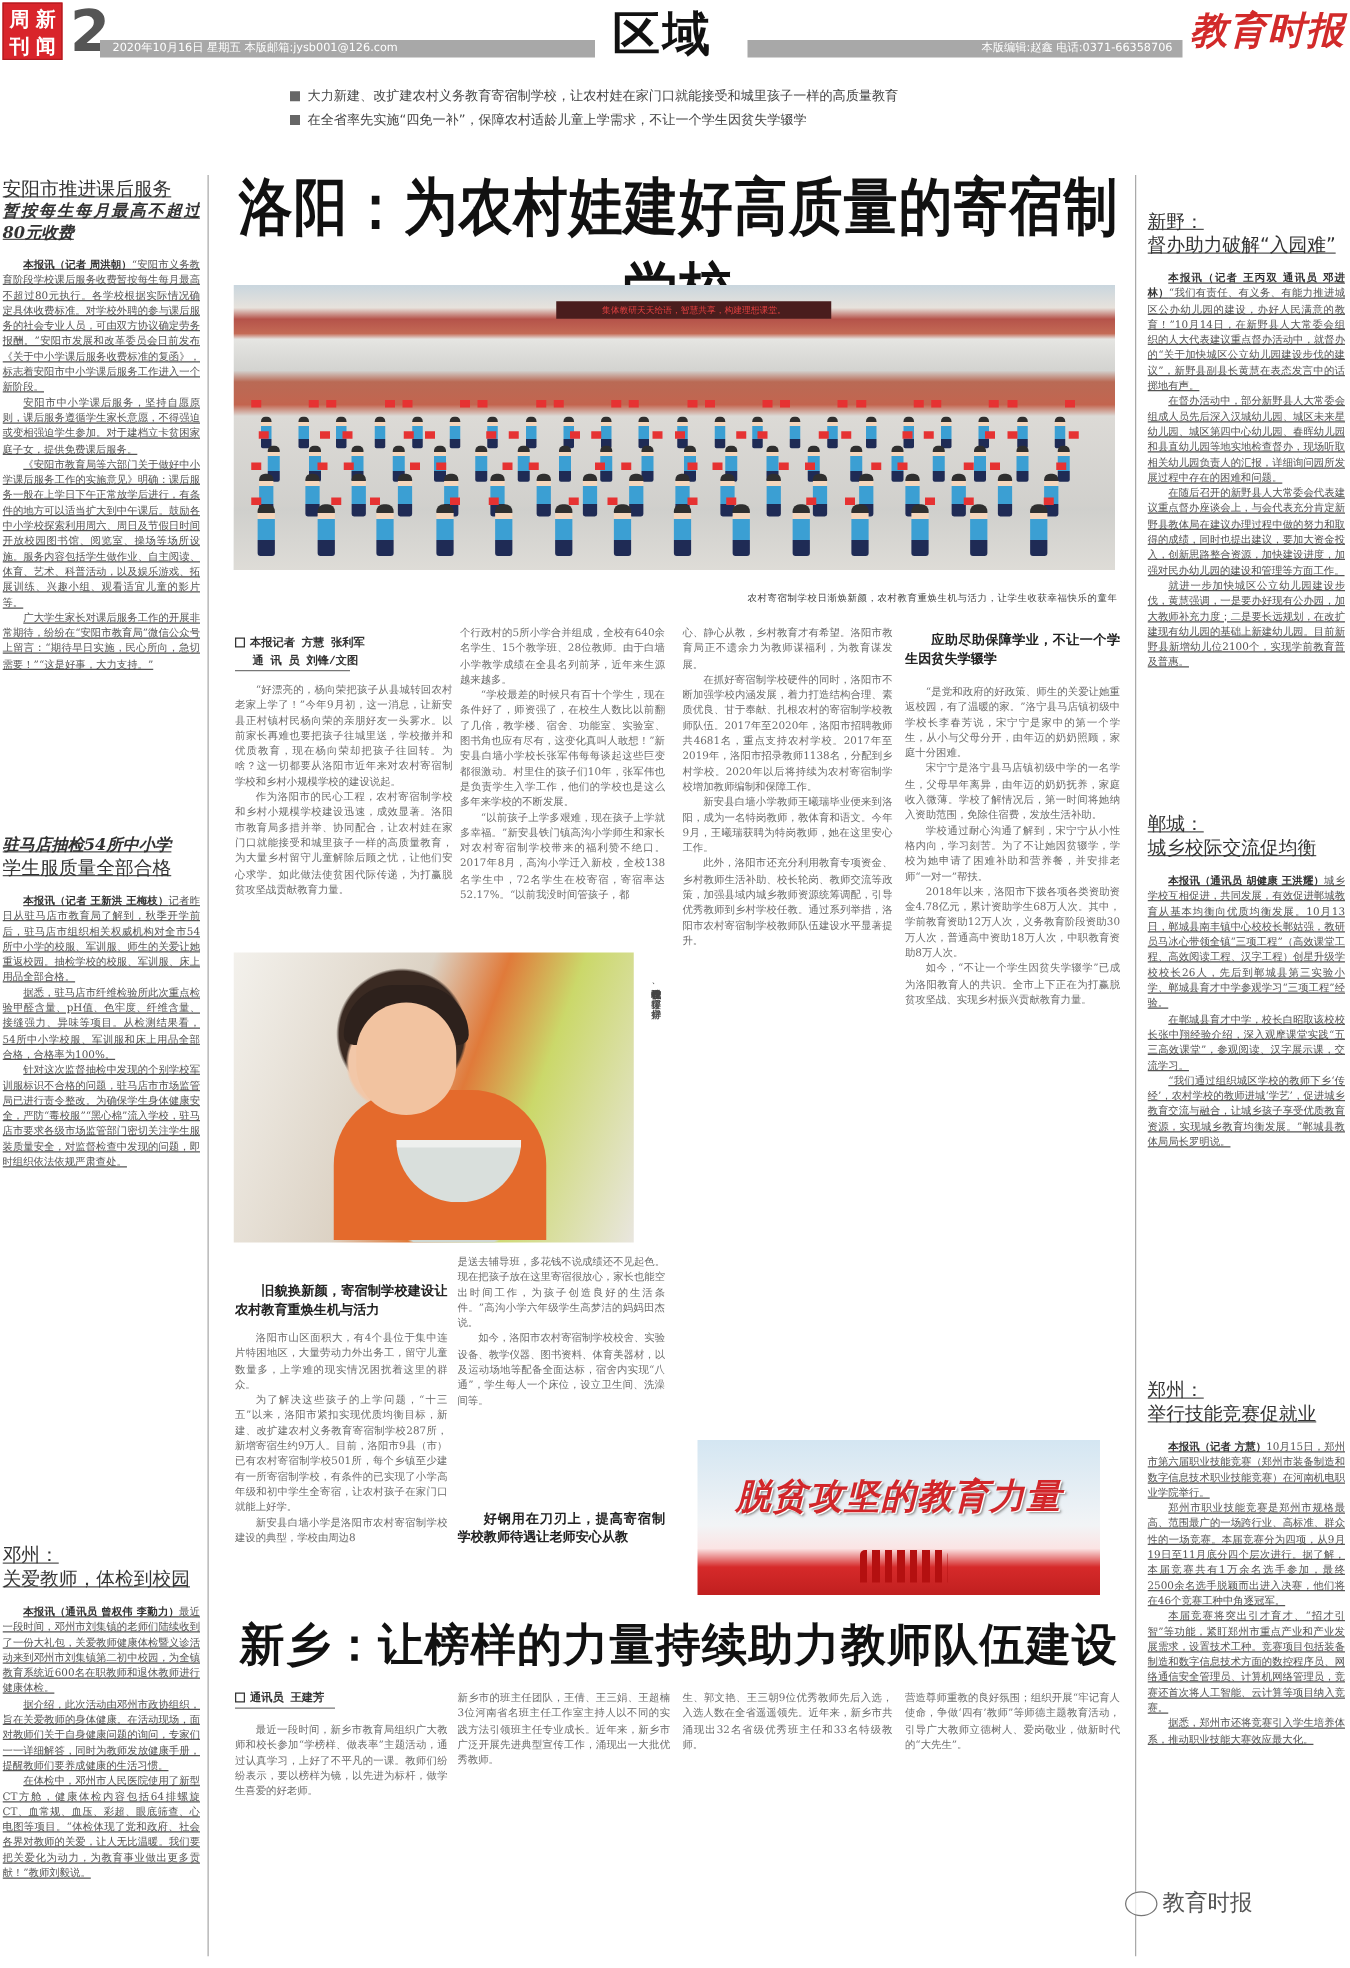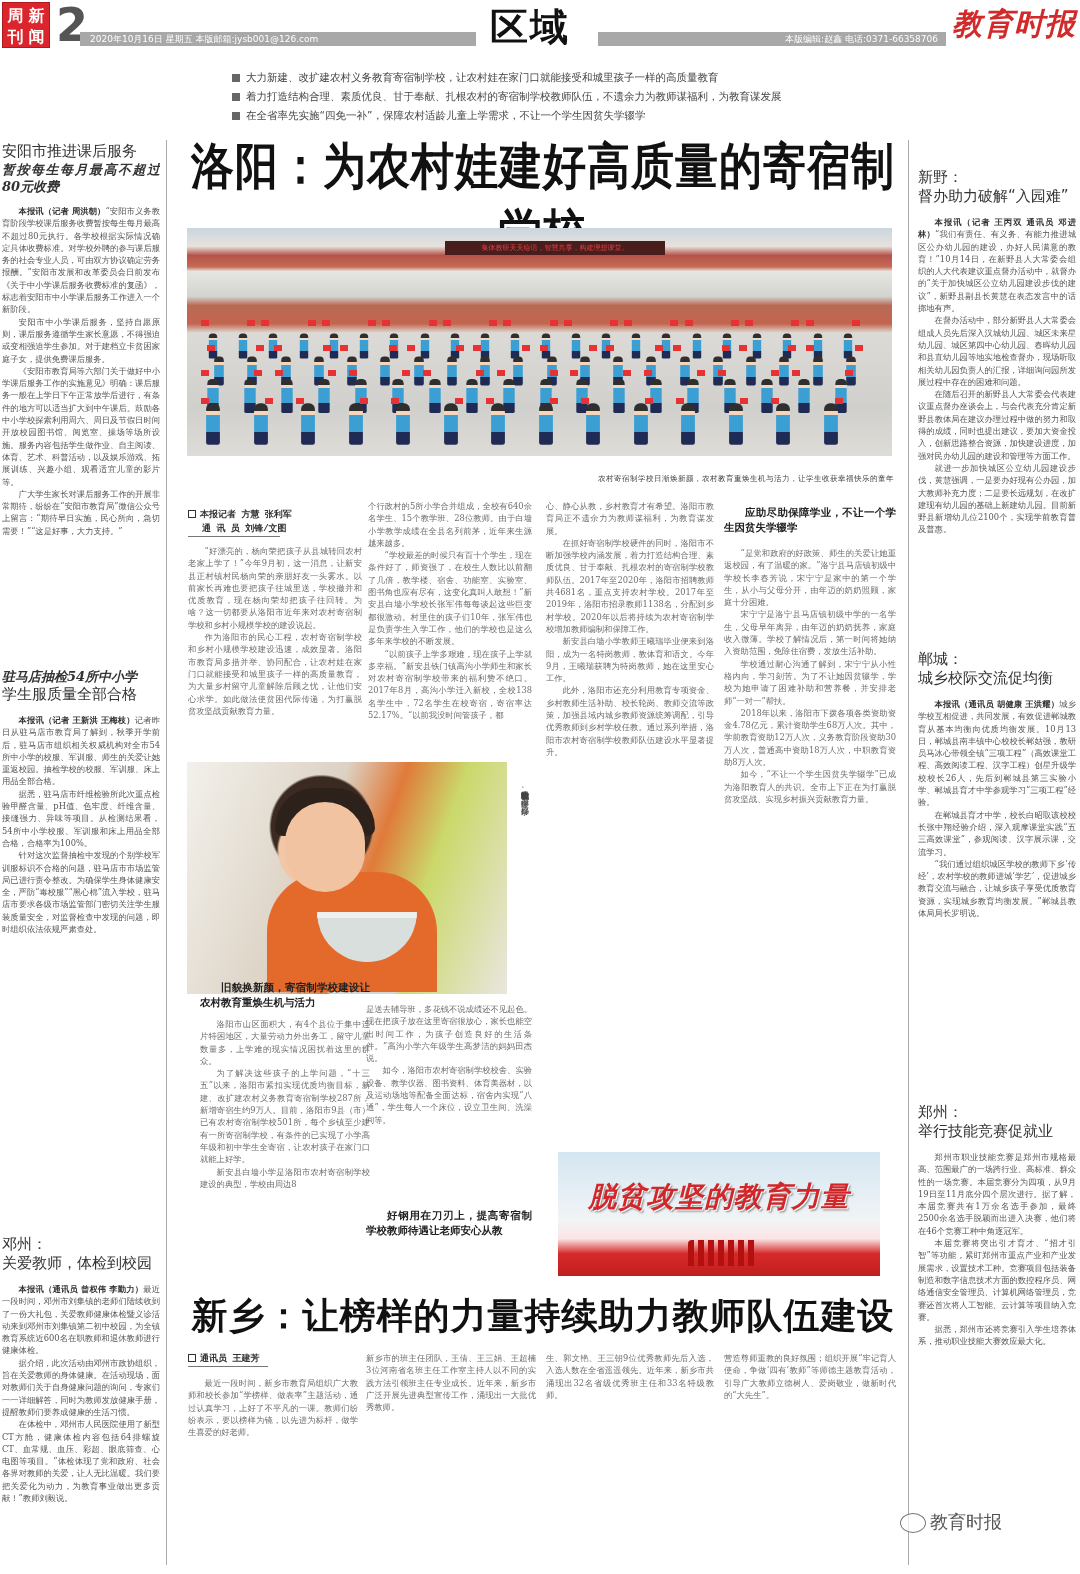--- a/index.html
+++ b/index.html
@@ -15,21 +15,21 @@
   .bar-right { position: absolute; left: 598px; top: 32px; width: 348px; height: 14px; background: #a8a8a8; color: #fff; font-family: "DejaVu Sans", sans-serif; font-size: 9px; line-height: 14px; text-align: right; padding-right: 8px; }
   .brand { position: absolute; left: 952px; top: 4px; font-family: "DejaVu Serif", serif; font-size: 30px; font-weight: bold; color: #d22a2a; font-style: italic; letter-spacing: 1px; }
 
   
   .summary { position: absolute; left: 232px; top: 68px; width: 640px; font-family: "DejaVu Sans", sans-serif; font-size: 10.5px; color: #444; line-height: 19px; }
   .summary .b { display: inline-block; width: 8px; height: 8px; background: #666; margin-right: 6px; vertical-align: -1px; }
 
   .vline { position: absolute; width: 1px; background: #aaa; }
 
   
-  .side { position: absolute; width: 158px; font-size: 8.3px; line-height: 12.3px; color: #555; text-align: justify; overflow: hidden; }
+  .side { position: absolute; width: 158px; font-size: 8.3px; line-height: 12.3px; color: #555; text-align: justify; overflow: hidden; text-decoration: underline; }
   .side .h1 { font-family: "DejaVu Sans", sans-serif; font-size: 15px; line-height: 19px; color: #333; }
   .side .h2 { font-family: "DejaVu Serif", serif; font-size: 13px; line-height: 17px; color: #333; font-style: italic; font-weight: bold; }
   .side .lead { font-weight: bold; color: #333; font-family: "DejaVu Sans", sans-serif; }
   .side p { text-indent: 2em; margin-top: 0; }
 
   
   .main-headline { position: absolute; left: 188px; top: 142px; width: 710px; font-family: "DejaVu Serif", serif; font-weight: bold; font-size: 43px; color: #111; letter-spacing: 1px; text-align: center; transform: scaleY(1.15); }
   .sub-headline { position: absolute; left: 188px; top: 1292px; width: 710px; font-family: "DejaVu Serif", serif; font-weight: bold; font-size: 36px; color: #111; letter-spacing: 1px; text-align: center; }
 
   
@@ -74,21 +74,20 @@
   </div>
   <div class="page-num">2</div>
   <div class="bar-left">2020年10月16日  星期五  本版邮箱:jysb001@126.com</div>
   <div class="section-title">区域</div>
   <div class="bar-right">本版编辑:赵鑫  电话:0371-66358706</div>
   <div class="brand">教育时报</div>
 </div>
 
 <div class="summary">
   <div><span class="b"></span><span>大力新建、改扩建农村义务教育寄宿制学校，让农村娃在家门口就能接受和城里孩子一样的高质量教育</span></div>
-  <div><span class="b"></span><span>着力打造结构合理、素质优良、甘于奉献、扎根农村的寄宿制学校教师队伍，不遗余力为教师谋福利，为教育谋发展</span></div>
   <div><span class="b"></span><span>在全省率先实施“四免一补”，保障农村适龄儿童上学需求，不让一个学生因贫失学辍学</span></div>
 </div>
 
 <div class="vline" style="left:166px; top:140px; height:1425px;"></div>
 <div class="vline" style="left:908px; top:140px; height:1425px;"></div>
 
 <div class="side" style="left:2px; top:142px; height:540px;">
   <div class="h1">安阳市推进课后服务</div>
   <div class="h2">暂按每生每月最高不超过80元收费</div>
   <div style="height:10px"></div>
@@ -307,21 +306,21 @@
 </div>
 
 <div class="photo-kid">
   <div class="jacket"></div>
   <div class="hair"></div>
   <div class="face"></div>
   <div class="bowl"></div>
 </div>
 <div class="caption-kid">让农村孩子在学校吃得饱、穿得暖、学得好</div>
 
-<div class="col" style="left:188px; top:980px; width:170px; height:260px;margin-left:12px;">
+<div class="col" style="left:188px; top:1026px; width:170px; height:260px;">
   <div class="subhead" style="text-indent:2em">旧貌换新颜，寄宿制学校建设让农村教育重焕生机与活力</div>
   <div style="height:8px"></div>
   <p>洛阳市山区面积大，有4个县位于集中连片特困地区，大量劳动力外出务工，留守儿童数量多，上学难的现实情况困扰着这里的群众。</p>
   <p>为了解决这些孩子的上学问题，“十三五”以来，洛阳市紧扣实现优质均衡目标，新建、改扩建农村义务教育寄宿制学校287所，新增寄宿生约9万人。目前，洛阳市9县（市）已有农村寄宿制学校501所，每个乡镇至少建有一所寄宿制学校，有条件的已实现了小学高年级和初中学生全寄宿，让农村孩子在家门口就能上好学。</p>
   <p>新安县白墙小学是洛阳市农村寄宿制学校建设的典型，学校由周边8</p>
 </div>
 
 <div class="col" style="left:366px; top:1003px; width:166px; height:270px;">
   <p style="text-indent:0">是送去辅导班，多花钱不说成绩还不见起色。现在把孩子放在这里寄宿很放心，家长也能空出时间工作，为孩子创造良好的生活条件。”高沟小学六年级学生高梦洁的妈妈田杰说。</p>
   <p>如今，洛阳市农村寄宿制学校校舍、实验设备、教学仪器、图书资料、体育美器材，以及运动场地等配备全面达标，宿舍内实现“八通”，学生每人一个床位，设立卫生间、洗澡间等。</p>
@@ -369,20 +368,21 @@
   <div style="height:10px"></div>
   <p><span class="lead">本报讯（通讯员 胡健康 王洪耀）</span><span>城乡学校互相促进，共同发展，有效促进郸城教育从基本均衡向优质均衡发展。10月13日，郸城县南丰镇中心校校长郸姑强，教研员马冰心带领全镇“三项工程”（高效课堂工程、高效阅读工程、汉字工程）创星升级学校校长26人，先后到郸城县第三实验小学、郸城县育才中学参观学习“三项工程”经验。</span></p>
   <p>在郸城县育才中学，校长白昭取该校校长张中翔经验介绍，深入观摩课堂实践“五三高效课堂”，参观阅读、汉字展示课，交流学习。</p>
   <p>“我们通过组织城区学校的教师下乡‘传经’，农村学校的教师进城‘学艺’，促进城乡教育交流与融合，让城乡孩子享受优质教育资源，实现城乡教育均衡发展。”郸城县教体局局长罗明说。</p>
 </div>
 
 <div class="side" style="left:918px; top:1103px; height:460px;">
   <div class="h1">郑州：</div>
   <div class="h1">举行技能竞赛促就业</div>
   <div style="height:10px"></div>
+  <p><span class="lead">本报讯（记者 方慧）</span><span>10月15日，郑州市第六届职业技能竞赛（郑州市装备制造和数字信息技术职业技能竞赛）在河南机电职业学院举行。</span></p>
   <p>郑州市职业技能竞赛是郑州市规格最高、范围最广的一场跨行业、高标准、群众性的一场竞赛。本届竞赛分为四项，从9月19日至11月底分四个层次进行。据了解，本届竞赛共有1万余名选手参加，最终2500余名选手脱颖而出进入决赛，他们将在46个竞赛工种中角逐冠军。</p>
   <p>本届竞赛将突出引才育才、“招才引智”等功能，紧盯郑州市重点产业和产业发展需求，设置技术工种。竞赛项目包括装备制造和数字信息技术方面的数控程序员、网络通信安全管理员、计算机网络管理员，竞赛还首次将人工智能、云计算等项目纳入竞赛。</p>
   <p>据悉，郑州市还将竞赛引入学生培养体系，推动职业技能大赛效应最大化。</p>
 </div>
 
 <div class="watermark">
   <span class="bubble"></span><span>教育时报</span>
 </div>
 
 </body></html>

